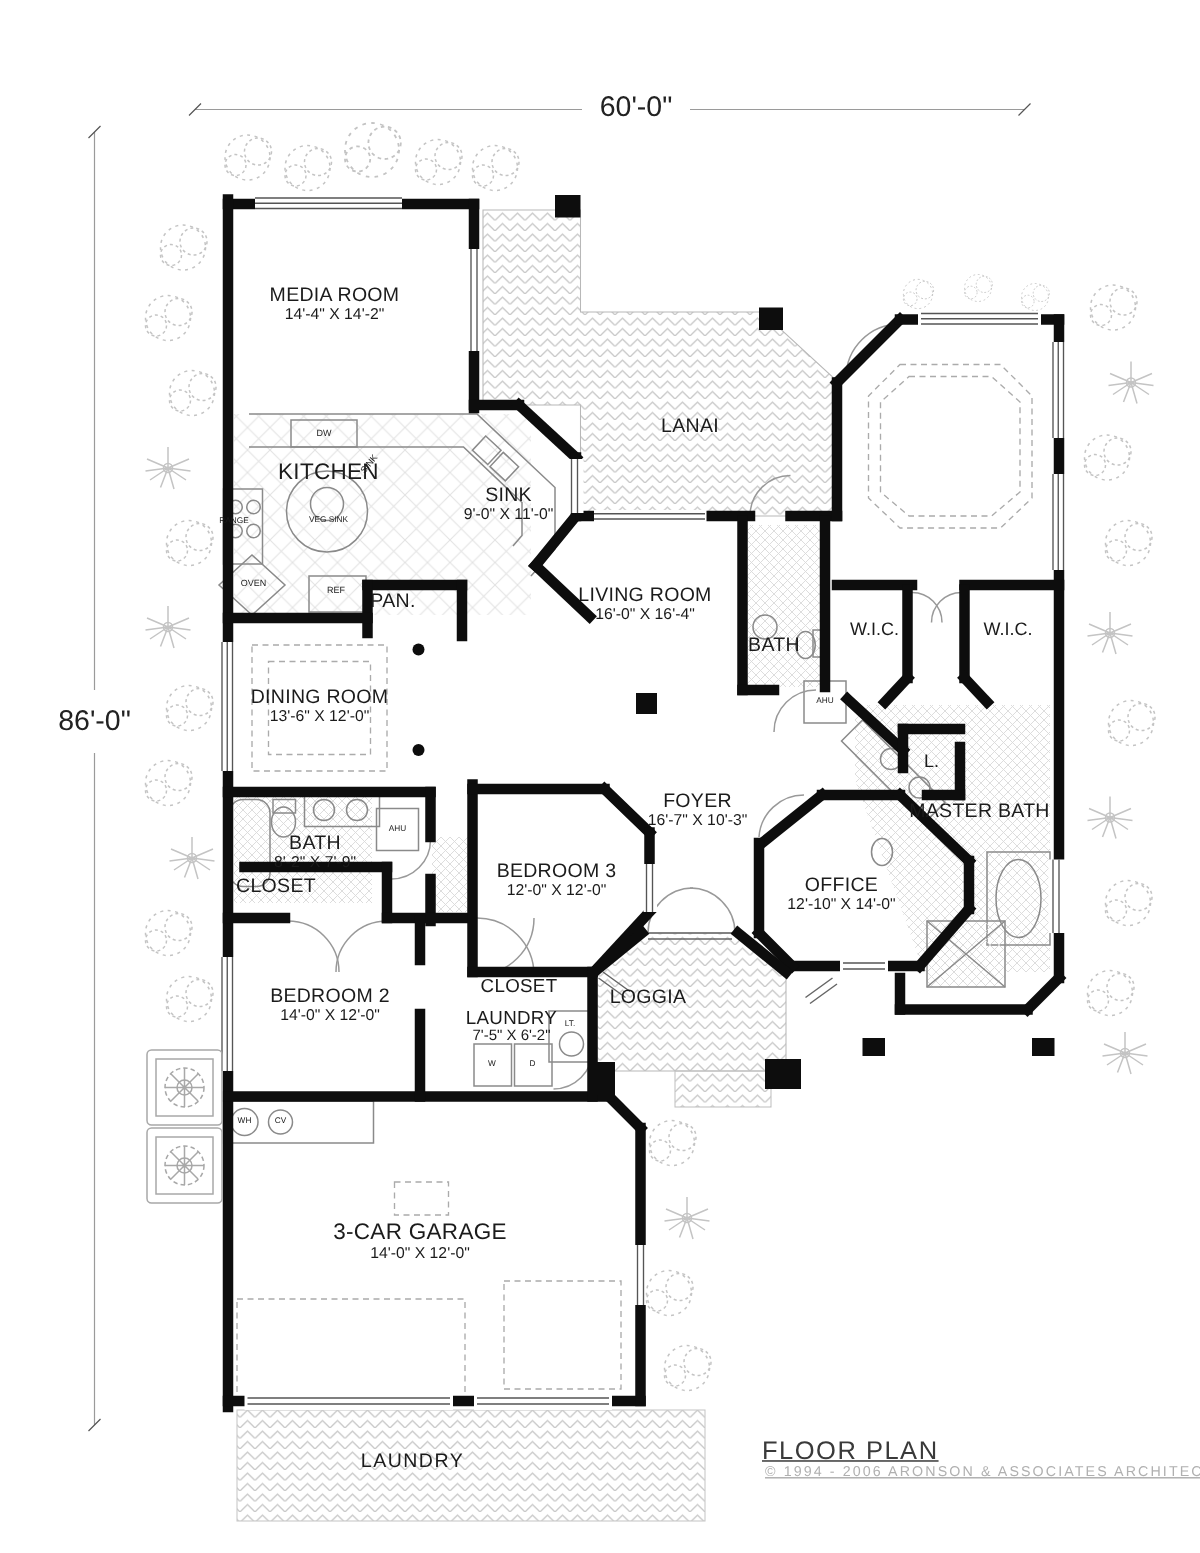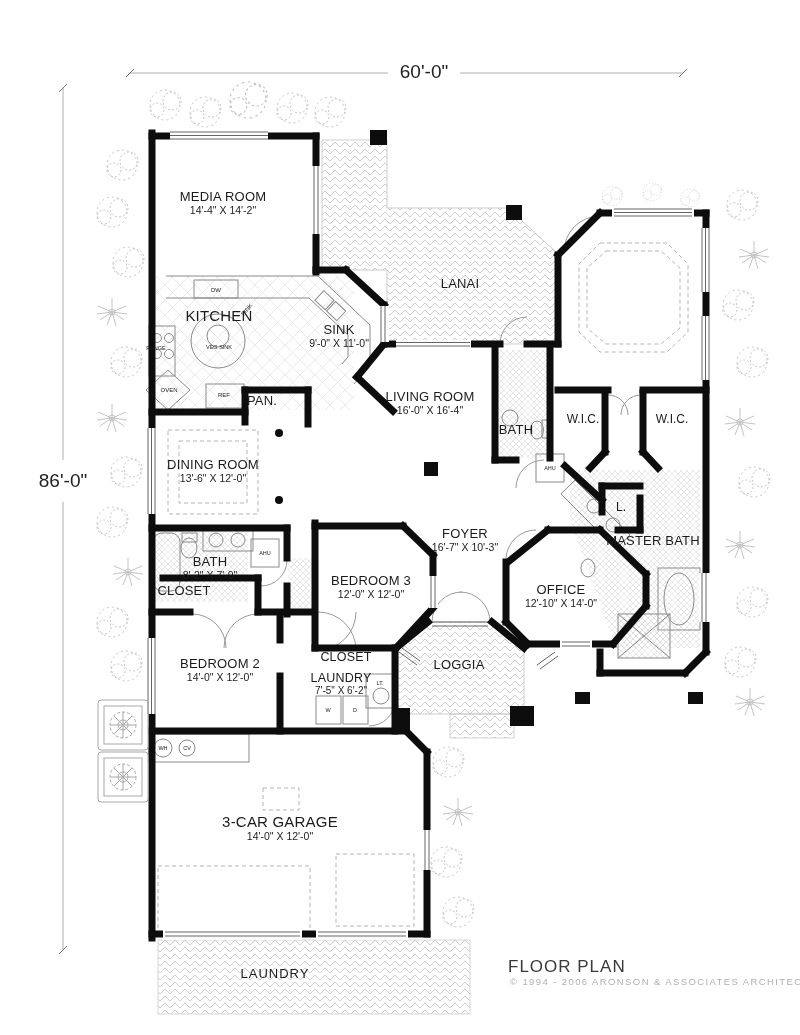--- a/index.html
+++ b/index.html
@@ -8,21 +8,21 @@
   #plan svg{position:absolute;left:0;top:0;}
   .lbl{position:absolute;transform:translate(-50%,-50%);text-align:center;
        white-space:nowrap;line-height:1.12;z-index:5;}
   .lbl span{display:block;}
   .rname{font-size:13px;letter-spacing:.2px;}
   .rsize{font-size:10.5px;}
   .mid{font-size:12px;}
   .tiny{font-size:6px;letter-spacing:0;}
   .micro{font-size:5.5px;}
   .dim{font-size:19px;color:#222;}
-  .left-anch{transform:translate(0,-50%);text-align:left;}
+  .left-anch{transform:translate(0,-50%);text-align:left;text-decoration:underline;}
   .title-main{font-size:17px;letter-spacing:1px;color:#3a3a3a;}
   .copyright{font-size:9.5px;letter-spacing:1.4px;color:#b0b0b0;}
   .wrapveg{white-space:normal;width:28px;}
   .rot{transform:translate(-50%,-50%) rotate(-50deg);}
   .drv{font-size:13px;letter-spacing:1px;}
 </style>
 </head>
 <body>
 
 <div id="plan">
@@ -380,21 +380,21 @@
   <span class="rname">BEDROOM 2</span>
   <span class="rsize">14'-0" X 12'-0"</span>
 </div>
 <div class="lbl" style="left:346px;top:657px">
   <span class="rname" style="font-size:12.5px">CLOSET</span>
 </div>
 <div class="lbl" style="left:341px;top:684px">
   <span class="rname" style="font-size:12.5px">LAUNDRY</span>
   <span class="rsize" style="font-size:10px">7'-5" X 6'-2"</span>
 </div>
-<div class="lbl" style="left:459px;top:665px">
+<div class="lbl" style="left:432px;top:665px">
   <span class="rname">LOGGIA</span>
 </div>
 <div class="lbl" style="left:280px;top:828px">
   <span class="rname" style="font-size:15px">3-CAR GARAGE</span>
   <span class="rsize">14'-0" X 12'-0"</span>
 </div>
 <div class="lbl drv" style="left:275px;top:974px">LAUNDRY</div>
 
 <div class="lbl tiny" style="left:216px;top:290px">DW</div>
 <div class="lbl tiny rot" style="left:247px;top:310px">SINK</div>

